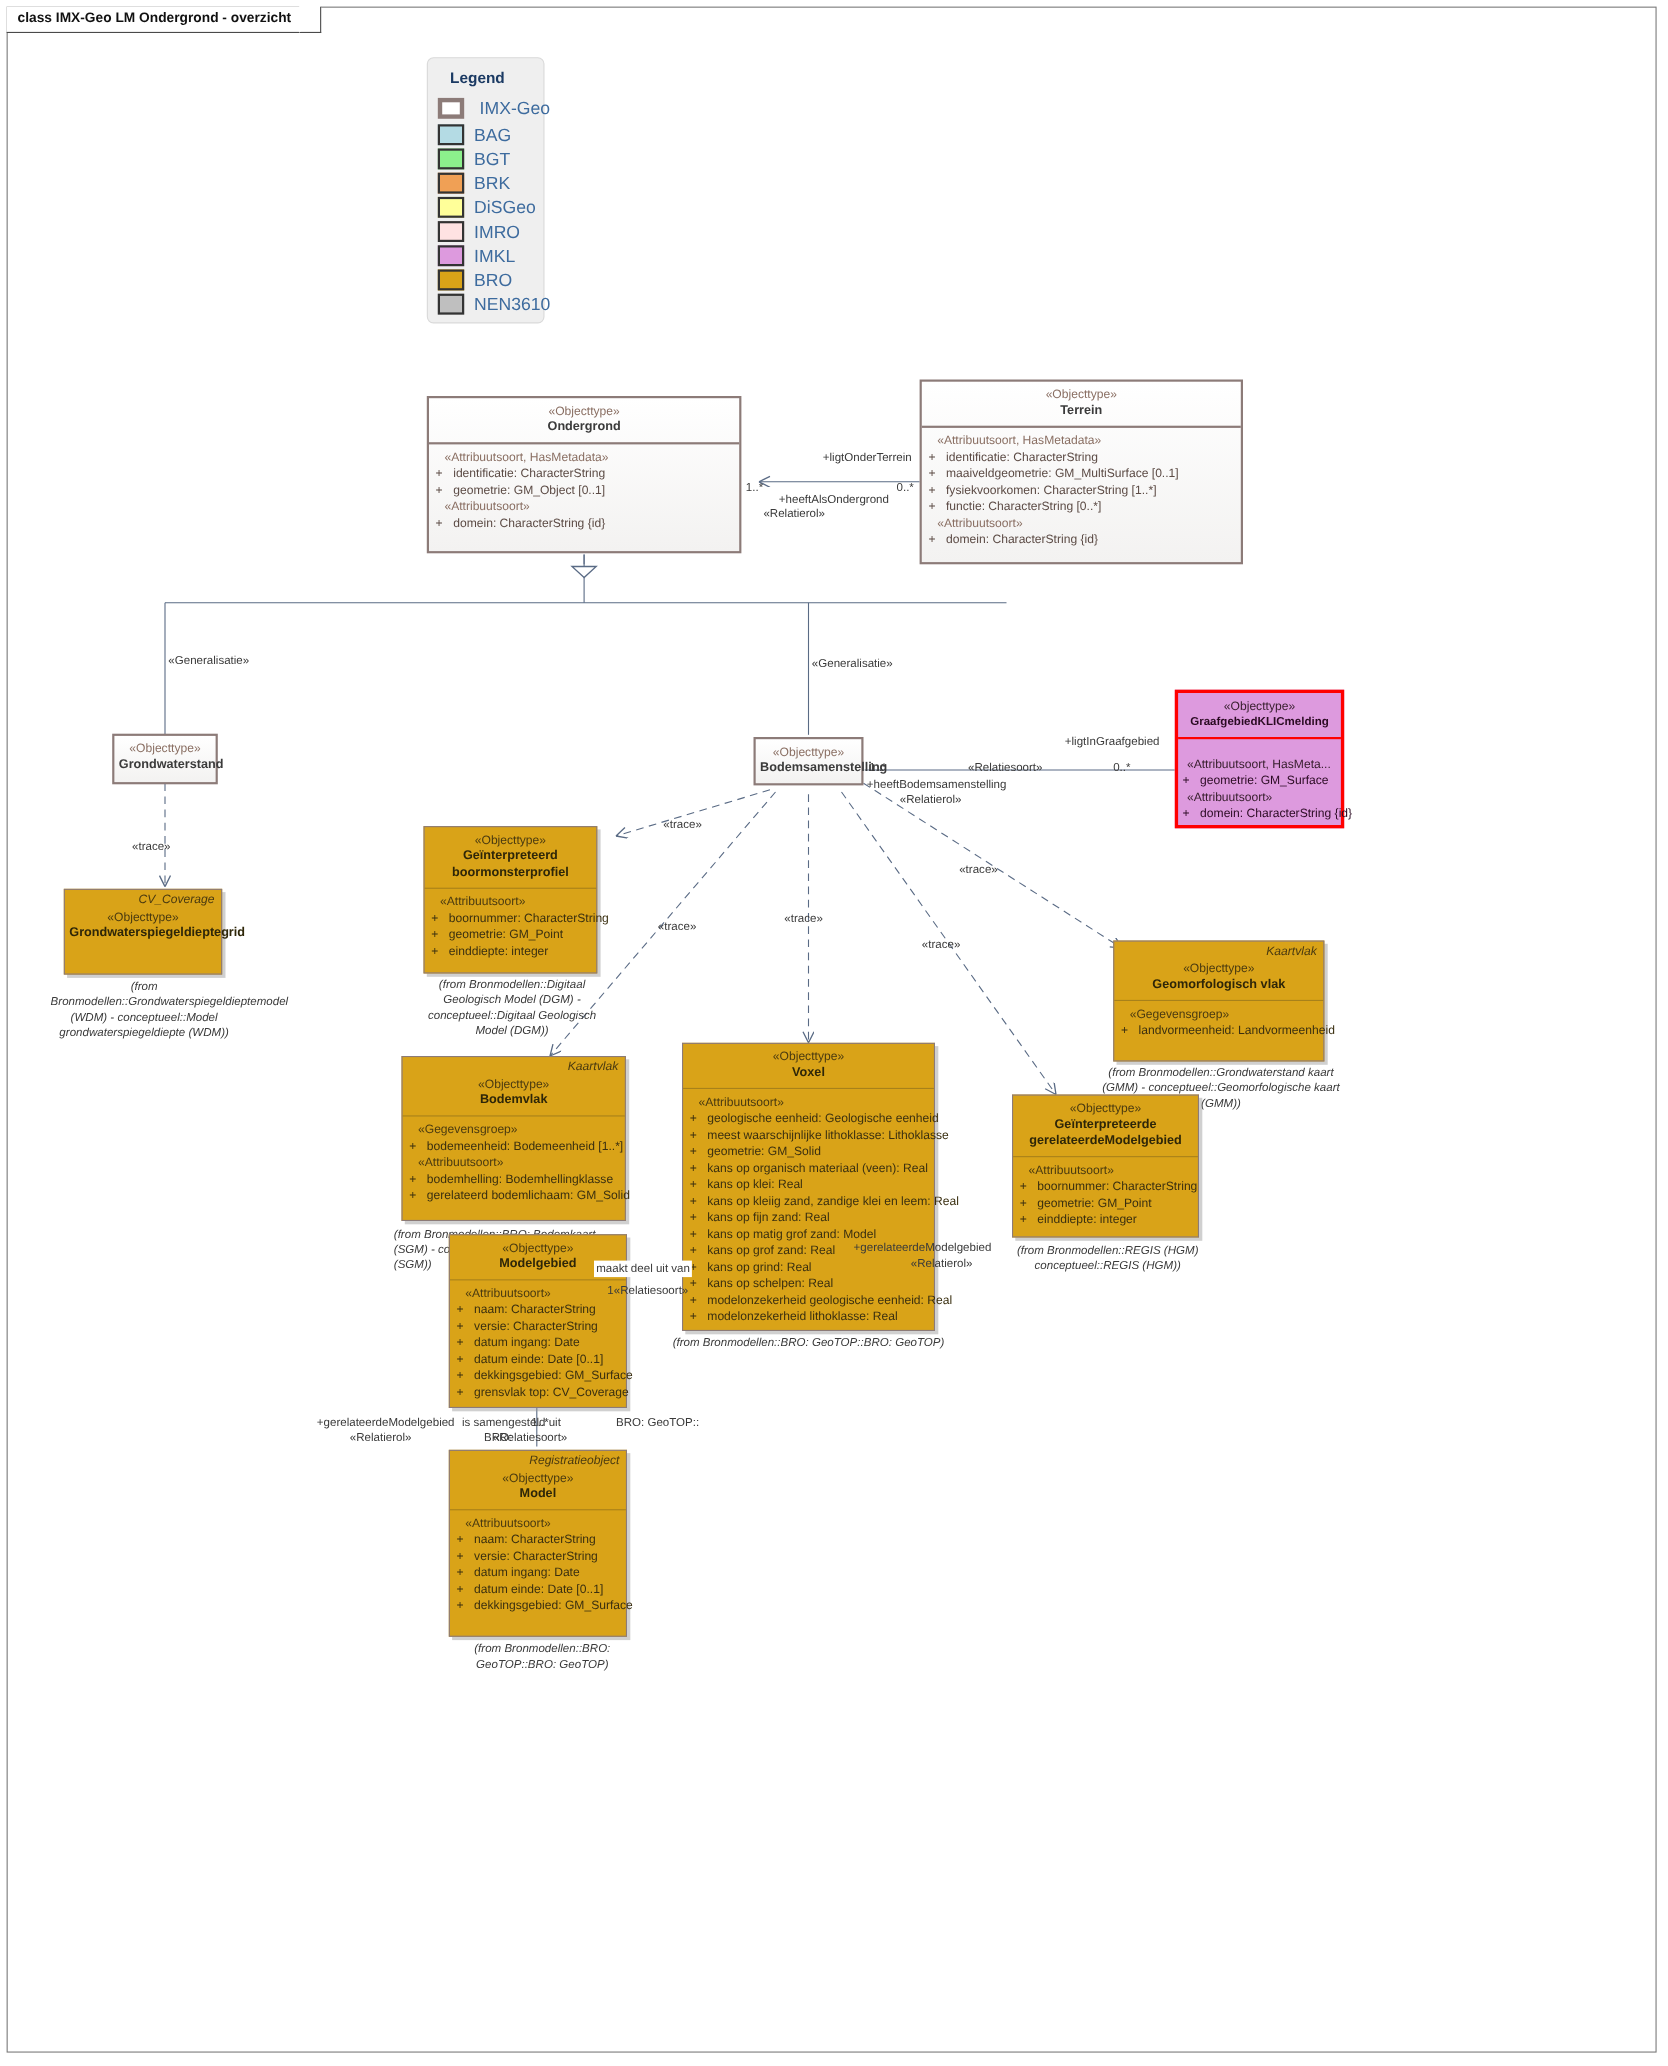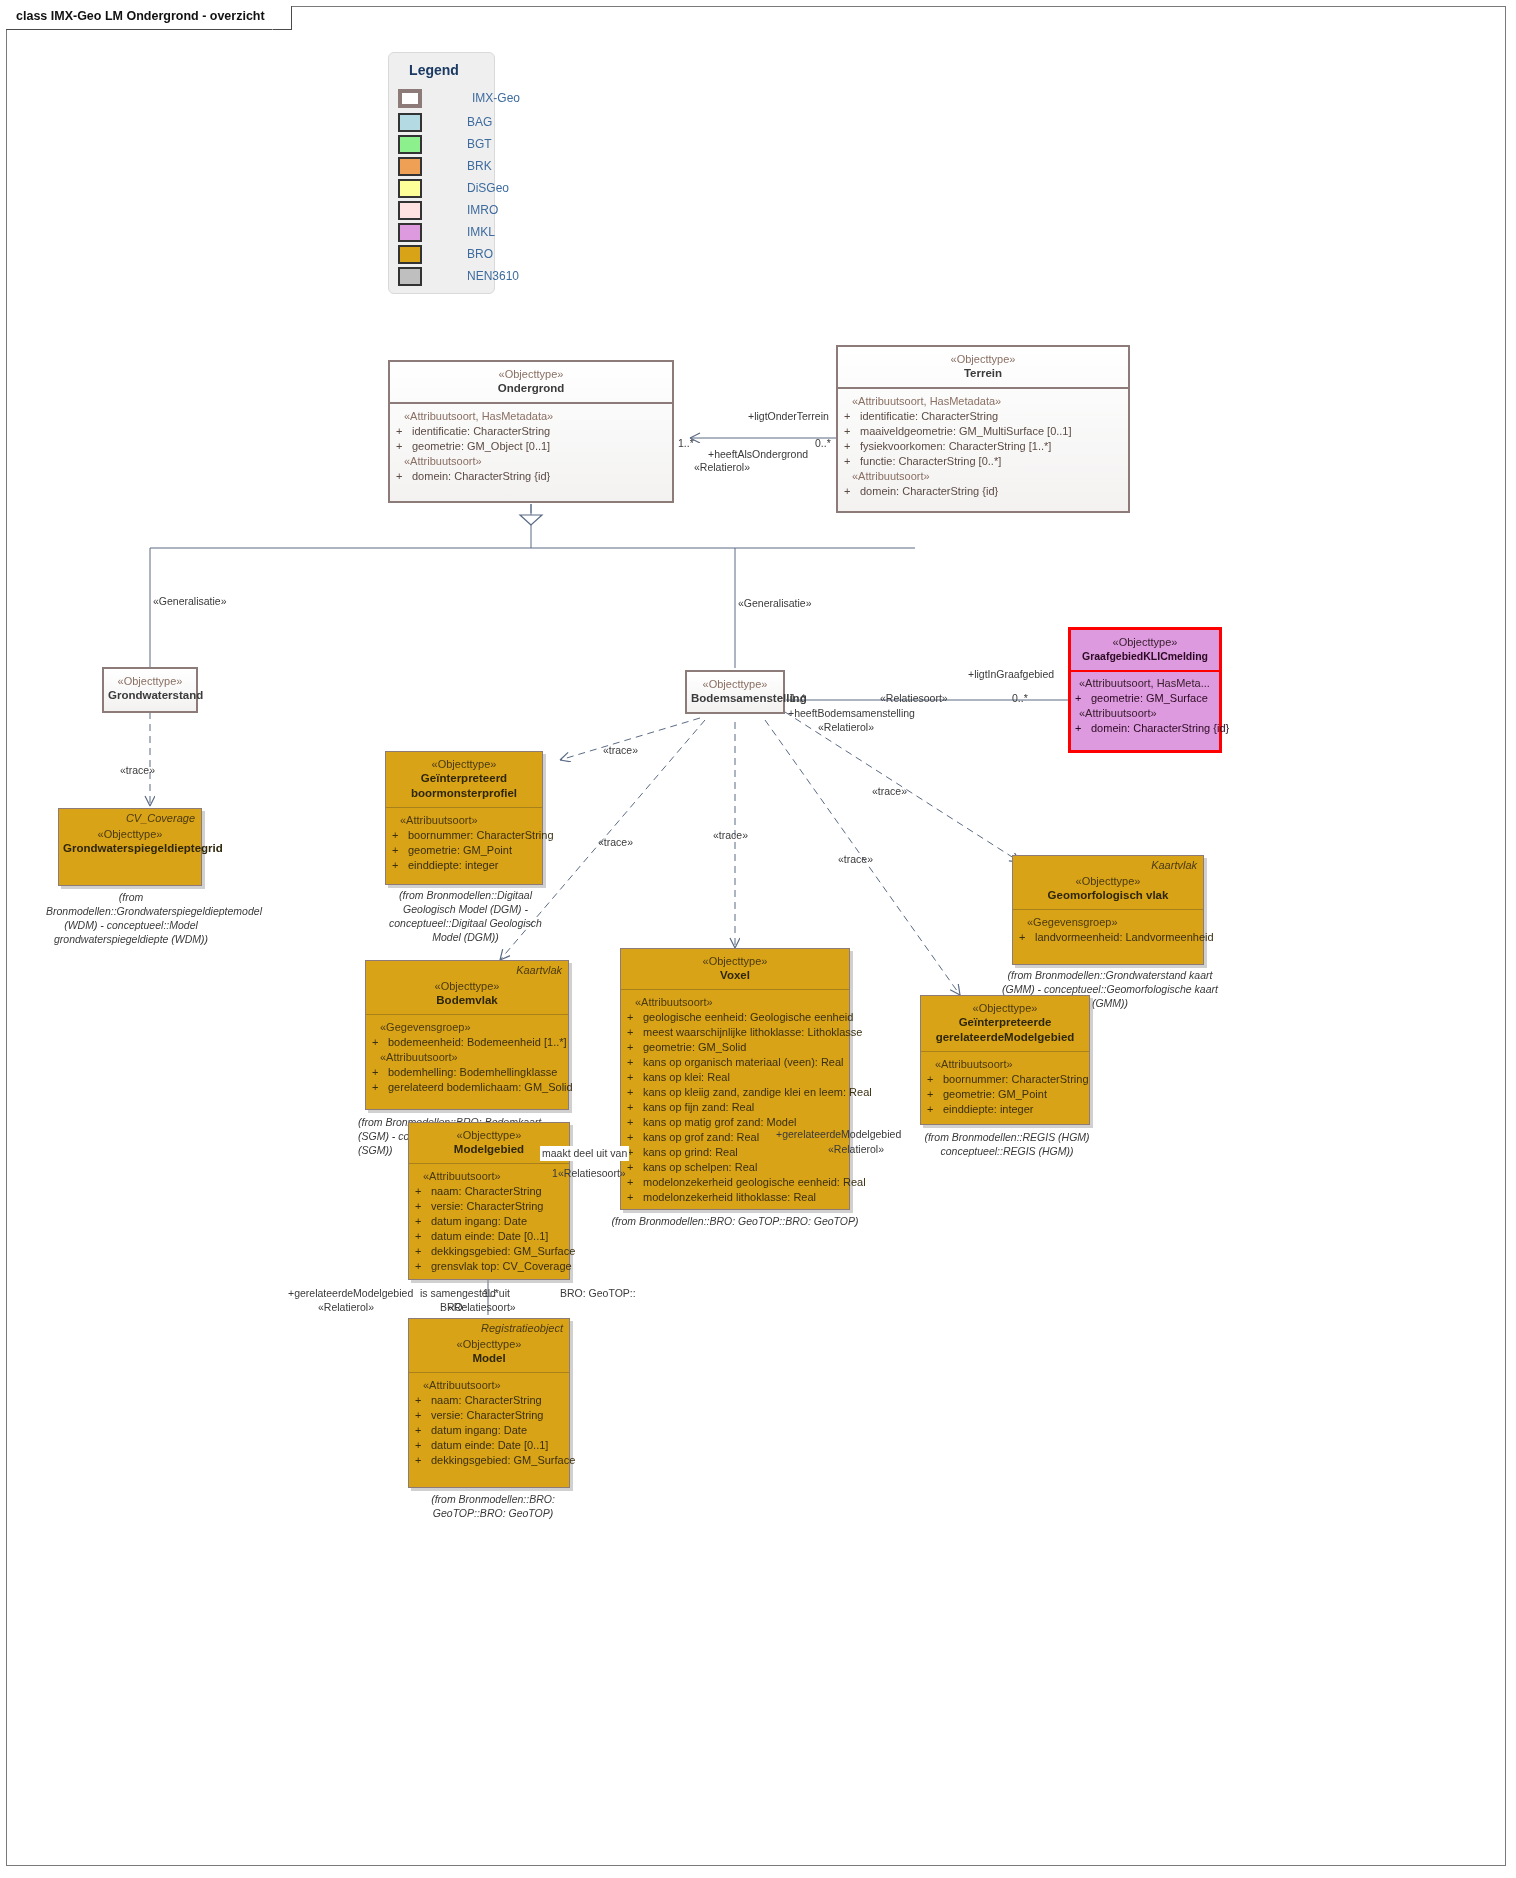--- a/index.html
+++ b/index.html
@@ -11,21 +11,21 @@
   .frame-tab{position:absolute;left:6px;top:6px;height:24px;background:#fff;border:1px solid #4a4a4a;border-left:none;border-top:none;
              box-sizing:border-box;padding:3px 26px 3px 10px;font-size:12.5px;font-weight:bold;color:#111;white-space:nowrap;}
   .frame-tab:after{content:"";position:absolute;right:-1px;top:-1px;width:0;height:0;
              border-left:20px solid #fff;border-bottom:25px solid transparent;}
 
   
   .legend{position:absolute;left:388px;top:52px;width:105px;height:240px;background:#efefef;border:1px solid #d9d9d9;border-radius:6px;}
   .legend-title{position:absolute;left:0;top:9px;width:90px;text-align:center;font-size:14px;font-weight:bold;color:#1b3a63;}
   .legend-row{position:absolute;left:9px;height:20px;}
   .legend-sw{position:absolute;left:0;top:0;width:24px;height:19px;box-sizing:border-box;}
-  .legend-lb{position:absolute;left:33px;top:2px;font-size:12px;color:#3d6b9e;white-space:nowrap;margin-left:36px;}
+  .legend-lb{position:absolute;left:33px;top:2px;font-size:16px;color:#3d6b9e;white-space:nowrap;}
   .legend-lb.ind{left:38px;}
 
   
   .cls{position:absolute;box-sizing:border-box;}
   .cls .hdr{box-sizing:border-box;text-align:center;padding:5px 4px 6px;}
   .cls .ster{font-size:11px;line-height:14px;}
   .cls .nm{font-size:11.5px;font-weight:bold;line-height:15px;}
   .cls .cmp{font-size:11px;font-style:italic;text-align:right;padding:2px 6px 0 0;line-height:14px;}
   .cls .body{box-sizing:border-box;padding:5px 4px 6px 6px;}
   .cls .grp{font-size:11px;line-height:15px;padding-left:8px;}
@@ -194,21 +194,21 @@
       <div class="ster">«Objecttype»</div>
       <div class="nm">Bodemsamenstelling</div>
     </div>
   </div>
 
   <div class="cls imkl" style="left:1068px;top:627px;width:154px;height:126px;">
     <div class="hdr">
       <div class="ster">«Objecttype»</div>
       <div class="nm" style="font-size:10.5px;">GraafgebiedKLICmelding</div>
     </div>
-    <div class="body" style="padding:4px 2px 4px 4px;">
+    <div class="body" style="padding:16px 2px 4px 4px;">
       <div class="grp" style="padding-left:4px;">«Attribuutsoort, HasMeta...</div>
       <div class="attr"><span class="pl">+</span><span>geometrie: GM_Surface</span></div>
       <div class="grp" style="padding-left:4px;">«Attribuutsoort»</div>
       <div class="attr"><span class="pl">+</span><span>domein: CharacterString {id}</span></div>
     </div>
   </div>
 
   <div class="cls bro shadow" style="left:58px;top:808px;width:144px;height:78px;">
     <div class="cmp">CV_Coverage</div>
     <div class="hdr" style="border-bottom:none;padding-top:2px;">

